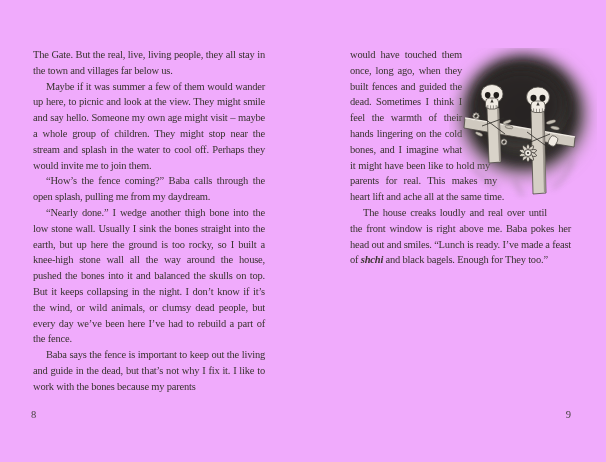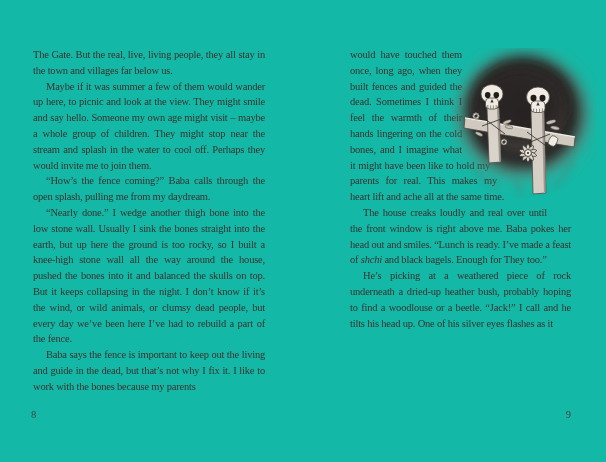--- a/index.html
+++ b/index.html
@@ -1,38 +1,38 @@
 <!DOCTYPE html>
 <html><head>
 <meta charset="utf-8">
 <style>
   html,body { margin:0; padding:0; background:#ffffff; }
   .spread {
-    position:relative; width:606px; height:462px; background:#14b8a6;
+    position:relative; width:606px; height:462px; background:#f0abfc;
     overflow:hidden; font-family:"Liberation Serif", serif; color:#38332f;
   }
   .col {
     position:absolute; top:47px; font-size:10.5px; line-height:15.8px;
     letter-spacing:-0.2px; text-align:justify;
   }
   .col p { margin:0; }
   .col p.indent { text-indent:13px; }
   .left-col  { left:33px;  width:232px; }
   .right-col { left:350px; width:221px; }
   .spacer { float:right; clear:right; }
   .sp1 { width:109px; height:96px; }
   .sp2 { width:81px;  height:16px; }
   .sp3 { width:74px;  height:16px; }
   .sp4 { width:44px;  height:16px; }
   .sp5 { width:24px;  height:16px; }
   .pagenum { position:absolute; top:409px; font-size:10.5px; color:#45413d; }
   .pn-left  { left:31px; }
   .pn-right { left:350px; width:221px; text-align:right; }
   .illu { position:absolute; top:1px; right:-26px; width:148px; height:152px; pointer-events:none; }
-  em { font-style:italic; }
+  em { font-style:italic;font-weight:bold; }
 </style>
 </head>
 <body>
 
 <div class="spread">
 
   <div class="col left-col">
       <p><span>The Gate. But the real, live, living people, they all stay in the town and villages far below us.</span></p>
       <p class="indent"><span>Maybe if it was summer a few of them would wander up here, to picnic and look at the view. They might smile and say hello. Someone my own age might visit – maybe a whole group of children. They might stop near the stream and splash in the water to cool off. Perhaps they would invite me to join them.</span></p>
       <p class="indent"><span>“How’s the fence coming?” Baba calls through the open splash, pulling me from my daydream.</span></p>
@@ -140,17 +140,16 @@
     </svg>
 
     <div class="spacer sp1"></div>
     <div class="spacer sp2"></div>
     <div class="spacer sp3"></div>
     <div class="spacer sp4"></div>
     <div class="spacer sp5"></div>
 
   <p><span>would have touched them once, long ago, when they built fences and guided the dead. Sometimes I think I feel the warmth of their hands lingering on the cold bones, and I imagine what it might have been like to hold my parents for real. This makes my heart lift and ache all at the same time.</span></p>
       <p class="indent"><span>The house creaks loudly and real over until the front window is right above me. Baba pokes her head out and smiles. “Lunch is ready. I’ve made a feast of </span><em>shchi</em><span> and black bagels. Enough for They too.”</span></p>
-      <p class="indent"><span>He’s picking at a weathered piece of rock underneath a dried-up heather bush, probably hoping to find a woodlouse or a beetle. “Jack!” I call and he tilts his head up. One of his silver eyes flashes as it</span></p>
     </div>
   <div class="pagenum pn-right">9</div>
 
 </div>
 
 </body></html>

